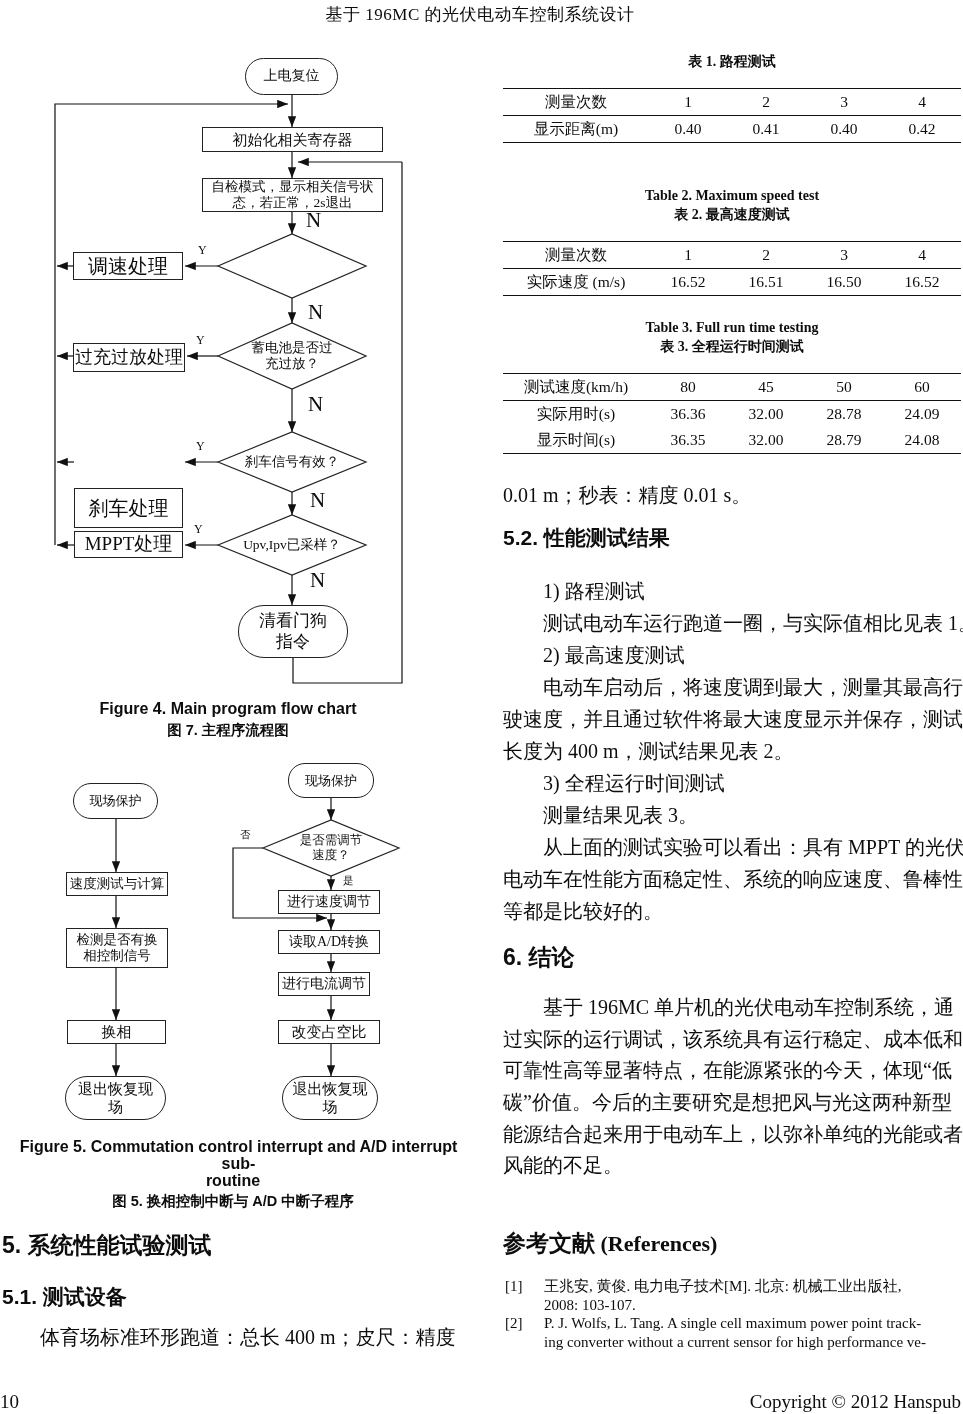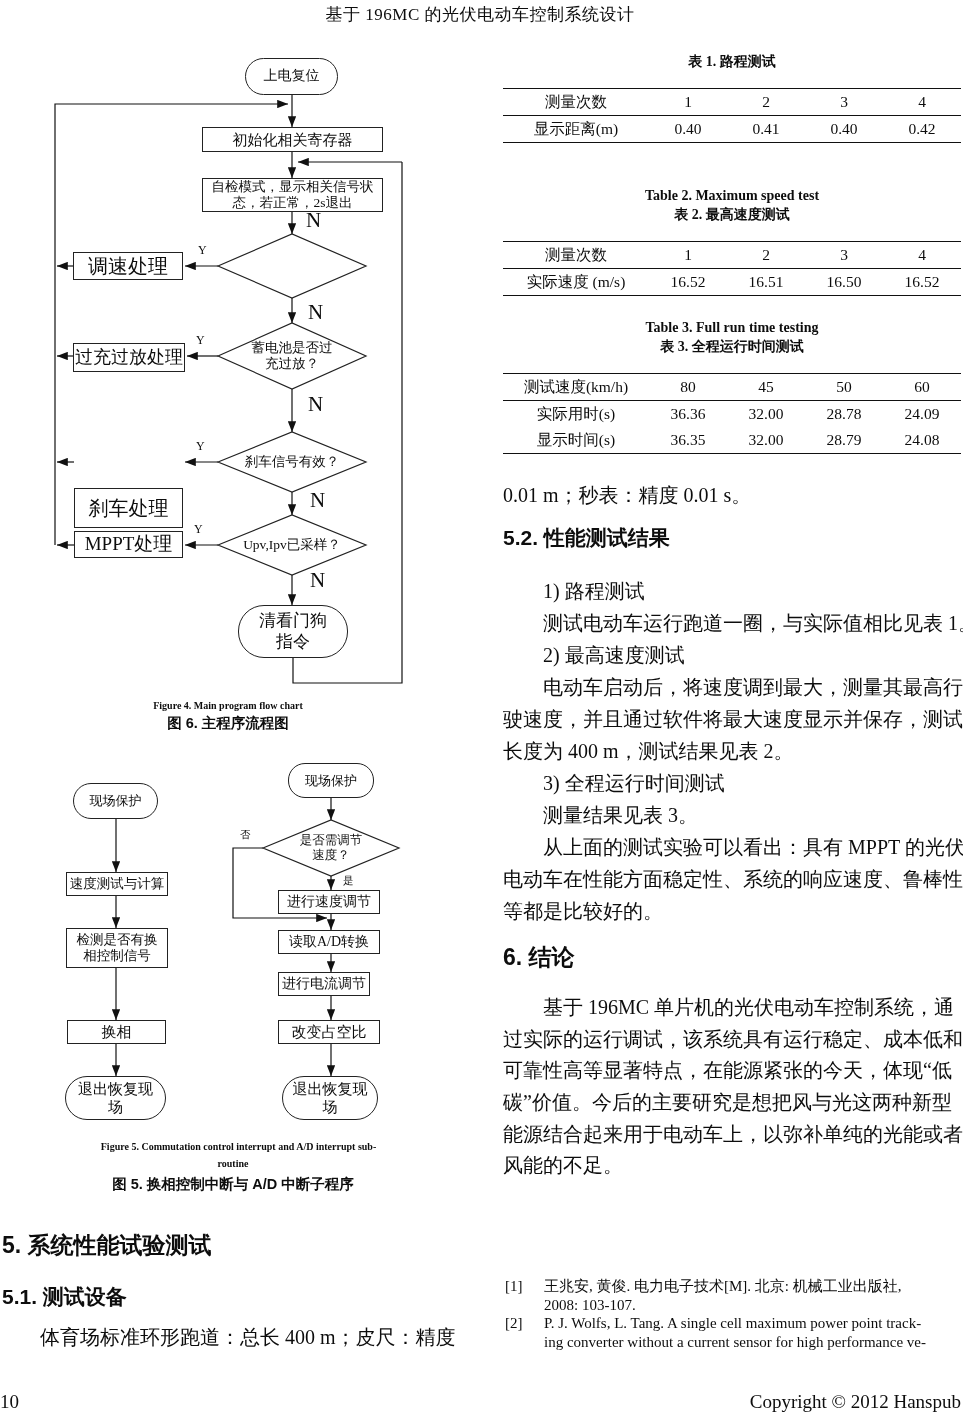--- a/index.html
+++ b/index.html
@@ -15,21 +15,21 @@
   .node{position:absolute;display:flex;align-items:center;justify-content:center;
         text-align:center;background:#fff;border:1.2px solid #222;box-sizing:border-box;line-height:1.2;}
   .noborder{border:none;background:transparent;}
   .stadium{border-radius:26px;}
   .flab{position:absolute;font-family:"Liberation Serif",serif;}
   .nlab{font-size:21px;}
   .ylab{font-size:12px;}
   .small{font-size:10.5px;}
 
   
-  .cap-en{font-weight:bold;font-size:10px;font-family:Liberation Serif, serif;}
+  .cap-en{font-weight:bold;font-size:16px;font-family:Liberation Sans, sans-serif;}
   .cap-zh{font-weight:bold;font-size:14.5px;font-family:"Liberation Sans","DejaVu Sans",sans-serif;margin-top:3px;}
   .h-zh{font-weight:bold;font-family:"Liberation Sans","DejaVu Sans",sans-serif;}
 
   
   .tblock{position:absolute;left:503px;width:458px;}
   .ttitle{text-align:center;font-weight:bold;font-size:14px;line-height:19px;}
   table.dtable{width:458px;border-collapse:collapse;font-size:15.5px;
                border-top:1.6px solid #111;border-bottom:1.6px solid #111;}
   table.dtable td{text-align:center;height:26px;padding:0;}
   table.dtable tr.hd td{border-bottom:1px solid #111;}
@@ -124,21 +124,21 @@
     <span class="flab nlab" style="left:282px;top:518px;">N</span>
 
     <span class="flab ylab" style="left:170px;top:193px;">Y</span>
     <span class="flab ylab" style="left:168px;top:283px;">Y</span>
     <span class="flab ylab" style="left:168px;top:389px;">Y</span>
     <span class="flab ylab" style="left:166px;top:472px;">Y</span>
   </div>
 
   <div class="abs center" style="left:28px;top:700px;width:400px;">
     <div class="cap-en">Figure 4. Main program flow chart</div>
-    <div class="cap-zh">图 6. 主程序流程图</div>
+    <div class="cap-zh">图 7. 主程序流程图</div>
   </div>
 
   <div class="fig" style="left:28px;top:758px;width:400px;height:370px;">
     <svg width="400" height="370">
       <defs>
         <marker id="ah5" markerWidth="9" markerHeight="7" refX="9" refY="3.5" orient="auto">
           <path d="M0,0 L9,3.5 L0,7 Z" fill="#111"></path>
         </marker>
       </defs>
       <g stroke="#111" stroke-width="1.2" fill="none">
@@ -293,20 +293,23 @@
   <div class="ln" style="top:866px;">电动车在性能方面稳定性、系统的响应速度、鲁棒性</div>
   <div class="ln" style="top:898px;">等都是比较好的。</div>
   <div class="ln h-zh" style="top:942px;font-size:23px;">6. 结论</div>
   <div class="ln ind" style="top:994px;">基于 196MC 单片机的光伏电动车控制系统，通</div>
   <div class="ln" style="top:1026px;">过实际的运行调试，该系统具有运行稳定、成本低和</div>
   <div class="ln" style="top:1057px;">可靠性高等显著特点，在能源紧张的今天，体现“低</div>
   <div class="ln" style="top:1089px;">碳”价值。今后的主要研究是想把风与光这两种新型</div>
   <div class="ln" style="top:1121px;">能源结合起来用于电动车上，以弥补单纯的光能或者</div>
   <div class="ln" style="top:1152px;">风能的不足。</div>
 
+  <div class="abs" style="left:503px;top:1228px;">
+    <span class="h-zh" style="font-size:23px;">参考文献</span><span style="font-weight:bold;font-size:22px;"> (References)</span>
+  </div>
   <div class="ref" style="top:1277px;">
     <span class="num">[1]</span>
     <div class="rtxt">
       <div>王兆安, 黄俊. 电力电子技术[M]. 北京: 机械工业出版社,</div>
       <div>2008: 103-107.</div>
     </div>
   </div>
   <div class="ref" style="top:1314px;">
     <span class="num">[2]</span>
     <div class="rtxt">

